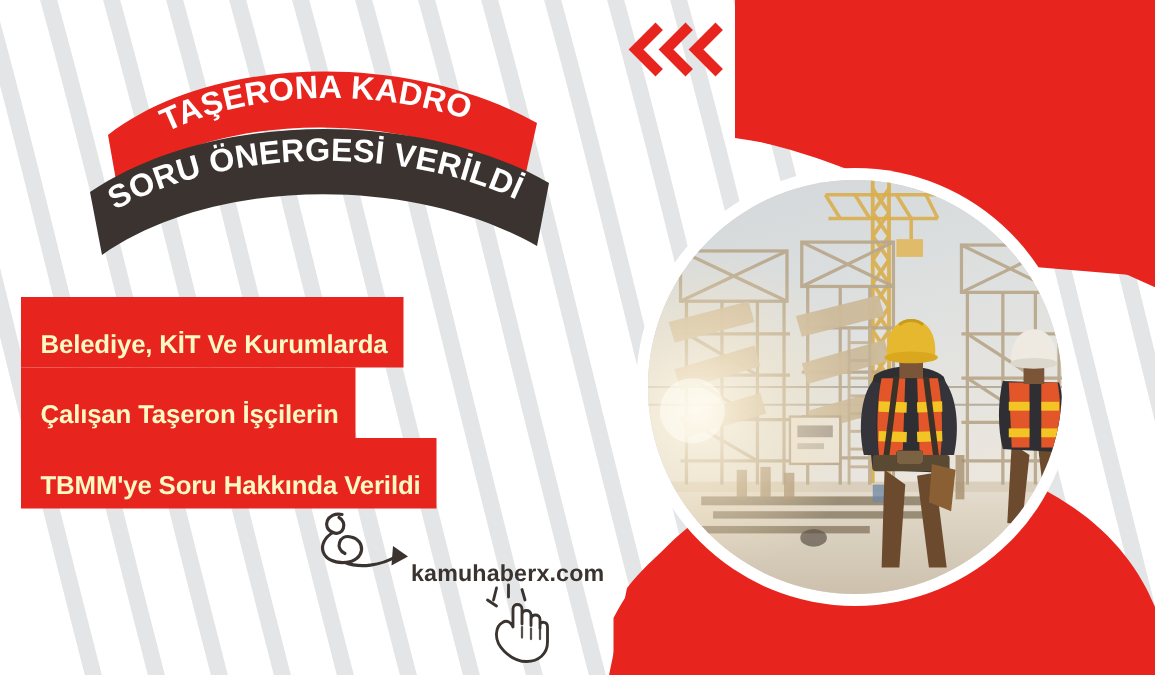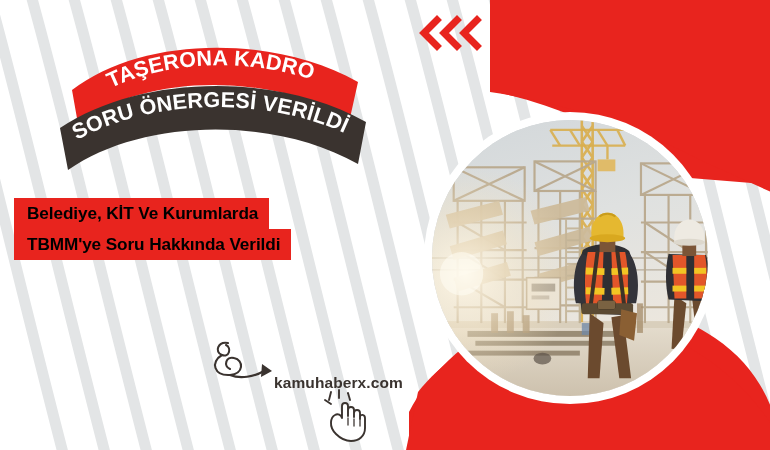--- a/index.html
+++ b/index.html
@@ -59,26 +59,26 @@
   .headline {
     position:absolute;
     left:14px; top:198px;
     z-index:7;
     display:flex;
     flex-direction:column;
     align-items:flex-start;
   }
   .headline .hl-line {
     background:#E8241E;
-    color:#000000;
+    color:#fef9c3;
     font-weight:bold;
     font-size:17.2px;
     line-height:31px;
     letter-spacing:-0.1px;
-    padding:0 11px 0 13px;
+    padding:16px 11px 0 13px;
     white-space:nowrap;
     display:block;
   }
 
   
   .site-url {
     position:absolute;
     left:274px; top:364px;
     z-index:7;
     font-size:15.5px;
@@ -383,20 +383,21 @@
         <textPath href="#arcTop" startOffset="50%" text-anchor="middle">TAŞERONA KADRO</textPath>
       </text>
       <text font-family="Liberation Sans, sans-serif" font-size="21.5" font-weight="bold" fill="#FFFFFF" letter-spacing="0.2">
         <textPath href="#arcBot" startOffset="50%" text-anchor="middle">SORU ÖNERGESİ VERİLDİ</textPath>
       </text>
     </svg>
   </div>
 
   <div class="headline">
     <span class="hl-line">Belediye, KİT Ve Kurumlarda</span>
+    <span class="hl-line">Çalışan Taşeron İşçilerin</span>
     <span class="hl-line">TBMM'ye Soru Hakkında Verildi</span>
   </div>
 
   <svg class="doodle" width="76" height="46" viewBox="0 0 76 46">
     <g fill="none" stroke="#3A332F" stroke-width="2.1" stroke-linecap="round">
       <path d="M 22 5 C 12 3, 8 14, 16 17 C 23 20, 26 10, 20 7"></path>
       <path d="M 16 17 C 4 24, 8 38, 24 37 C 38 36, 38 22, 28 20 C 20 18, 17 28, 24 31"></path>
       <path d="M 24 37 C 34 41, 48 39, 58 33"></path>
     </g>
     <polygon points="56,26 66,33 55,39" fill="#3A332F"></polygon>

